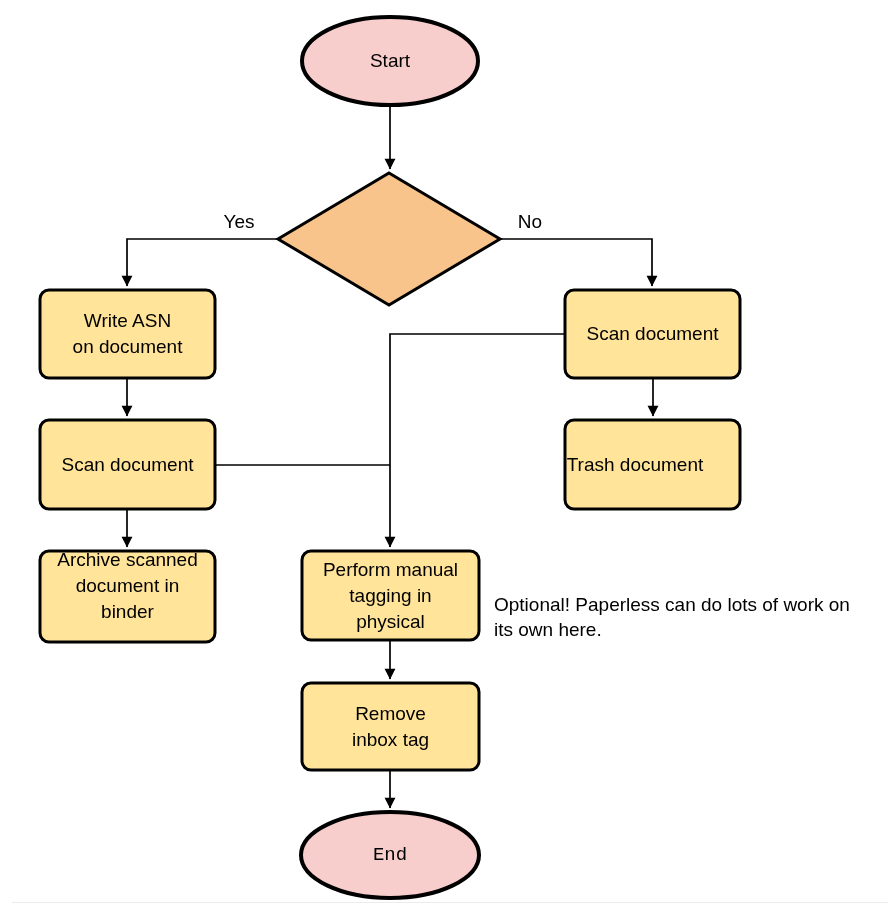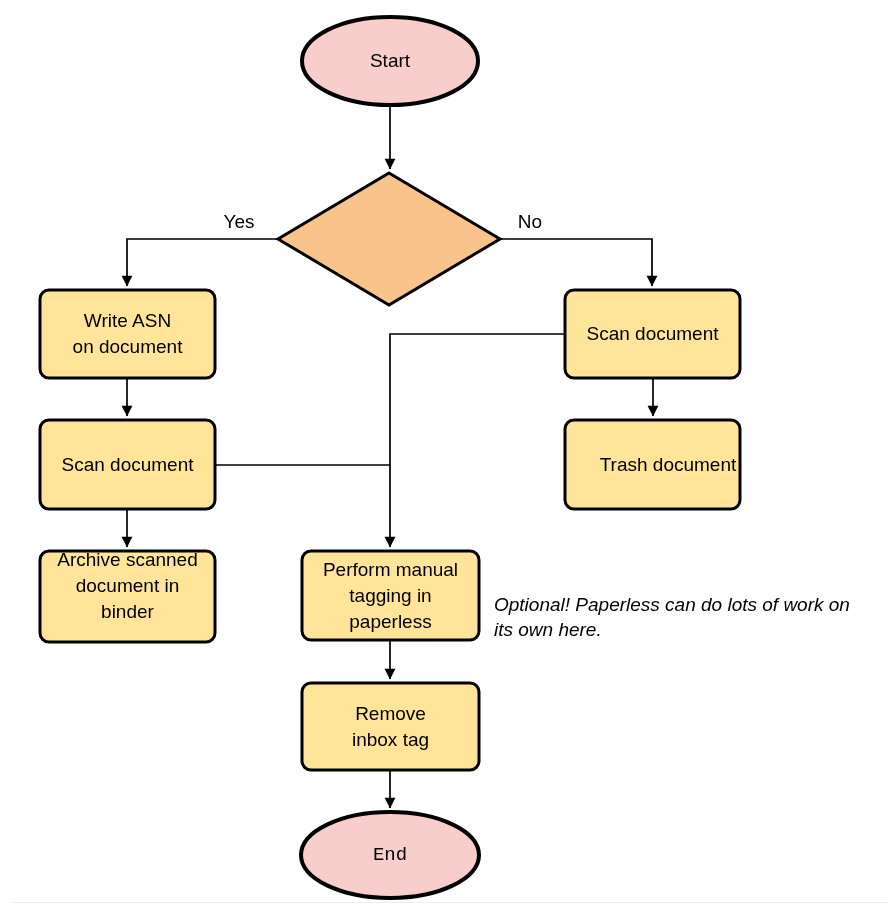--- a/index.html
+++ b/index.html
@@ -56,21 +56,20 @@
     transform: translate(-50%, -50%);
     pointer-events: none;
   }
   .annotation {
     position: absolute;
     left: 482px;
     top: 592px;
     color: #000000;
     font-size: 19px;
     line-height: 25px;
-    font-style: italic;
     white-space: pre-line;
   }
   .bottom-divider {
     position: absolute;
     left: 0;
     bottom: 4px;
     width: 888px;
     height: 1px;
     background: #ececec;
   }
@@ -111,24 +110,24 @@
   </svg>
 
   <div class="node-label" style="left:290px; top:17px;  width:176px; height:88px;">Start</div>
   <div class="node-label" style="left:28px;  top:290px; width:175px; height:88px;">Write ASN
 on document</div>
   <div class="node-label" style="left:28px;  top:420px; width:175px; height:89px;">Scan document</div>
   <div class="node-label" style="left:28px;  top:551px; width:175px; height:70px;">Archive scanned
 document in
 binder</div>
   <div class="node-label" style="left:553px; top:290px; width:175px; height:88px;">Scan document</div>
-  <div class="node-label" style="left:579px; top:420px; width:154px; height:89px;border-radius:6px;">Trash document</div>
+  <div class="node-label" style="left:546px; top:420px; width:154px; height:89px;border-radius:6px;">Trash document</div>
   <div class="node-label" style="left:290px; top:551px; width:177px; height:89px;">Perform manual
 tagging in
-paperless</div>
+physical</div>
   <div class="node-label" style="left:290px; top:683px; width:177px; height:87px;">Remove
 inbox tag</div>
   <div class="node-label" style="left:289px; top:812px; width:178px; height:86px;font-family:Liberation Mono, monospace;">End</div>
 
   <div class="edge-label" style="left:227px; top:222px;">Yes</div>
   <div class="edge-label" style="left:518px; top:222px;">No</div>
 
   <div class="annotation">Optional! Paperless can do lots of work on
 its own here.</div>
 

